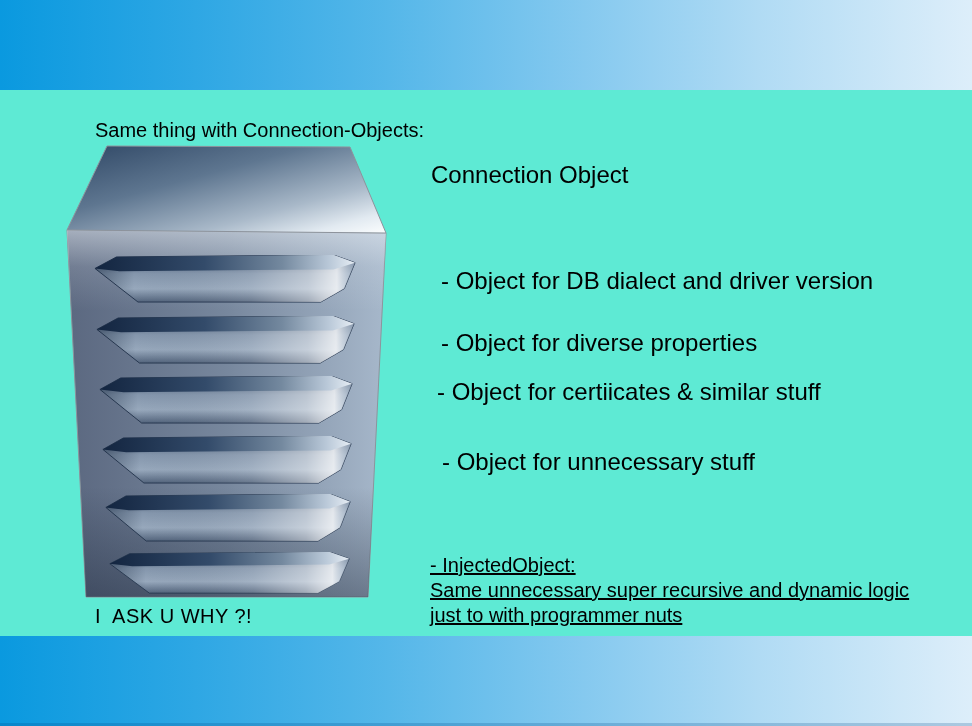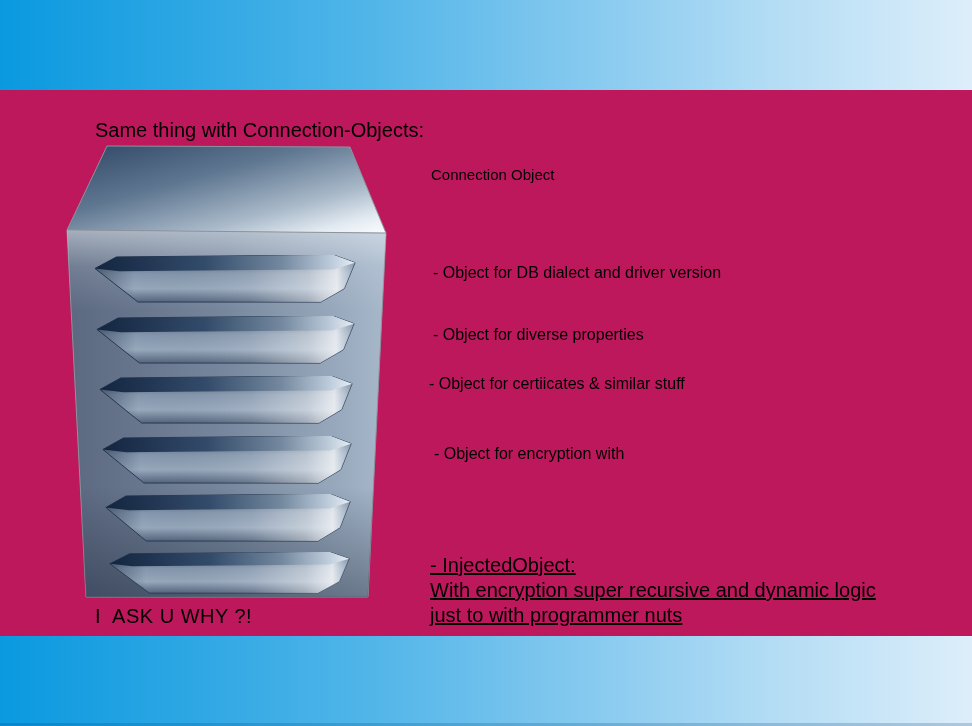--- a/index.html
+++ b/index.html
@@ -1,28 +1,28 @@
 <!DOCTYPE html>
 <html><head>
 <meta charset="utf-8">
 <style>
   html,body{margin:0;padding:0;background:#fff;}
   .slide{
-    position:relative;width:972px;height:726px;overflow:hidden;background:#be185d;
+    position:relative;width:972px;height:726px;overflow:hidden;background:#5eead4;
     font-family:"Liberation Sans",sans-serif;color:#000;
   }
   .band{position:absolute;left:0;width:972px;
     background:linear-gradient(90deg,#0a99df 0%,#2ea7e4 20%,#55b7e9 40%,#85c9ef 60%,#b0dbf4 78%,#ddeefa 100%);}
   .band-top{top:0;height:90px;}
   .band-bottom{top:636px;height:90px;}
   .band-bottom::after{content:"";position:absolute;left:0;right:0;bottom:0;height:3px;
     background:rgba(0,70,130,0.22);}
   .title{position:absolute;left:95px;top:118px;font-size:20px;line-height:24px;}
-  .heading{position:absolute;left:431px;top:163px;font-size:15px;line-height:24px;}
-  .bullet{position:absolute;font-size:16px;line-height:24px;margin:0;white-space:pre;}
+  .heading{position:absolute;left:431px;top:163px;font-size:24px;line-height:24px;}
+  .bullet{position:absolute;font-size:24px;line-height:24px;margin:8px;white-space:pre;}
   .b0{left:433px;top:261px;}
   .b1{left:433px;top:323px;}
   .b2{left:429px;top:372px;}
   .b3{left:434px;top:442px;}
   .b4{left:437px;top:499px;}
   .injected{position:absolute;left:430px;top:553px;font-size:20px;line-height:25px;text-decoration:underline;}
   .injected div{white-space:pre;}
   .caption{position:absolute;left:95px;top:605px;font-size:20px;letter-spacing:0.5px;white-space:pre;}
   .server-svg{position:absolute;left:60px;top:142px;width:330px;height:462px;}
 </style>
@@ -95,23 +95,23 @@
     <use href="#slat" x="38" y="234" width="256" height="48"></use>
     <use href="#slat" x="41" y="294" width="252" height="48"></use>
     <use href="#slat" x="44" y="352" width="248" height="48"></use>
     <use href="#slat" x="48" y="410" width="243" height="42"></use>
   </svg>
 
   <div class="heading">Connection Object</div>
   <p class="bullet b0">- Object for DB dialect and driver version</p>
   <p class="bullet b1">- Object for diverse properties</p>
   <p class="bullet b2">- Object for certiicates &amp; similar stuff</p>
-  <p class="bullet b3">- Object for encryption with</p>
+  <p class="bullet b3">- Object for unnecessary stuff</p>
 
   <div class="injected">
     <div>- InjectedObject:</div>
-    <div>With encryption super recursive and dynamic logic</div>
+    <div>Same unnecessary super recursive and dynamic logic</div>
     <div>just to with programmer nuts</div>
   </div>
 
   <div class="caption">I  ASK U WHY ?!</div>
 
 </div>
 
 </body></html>

